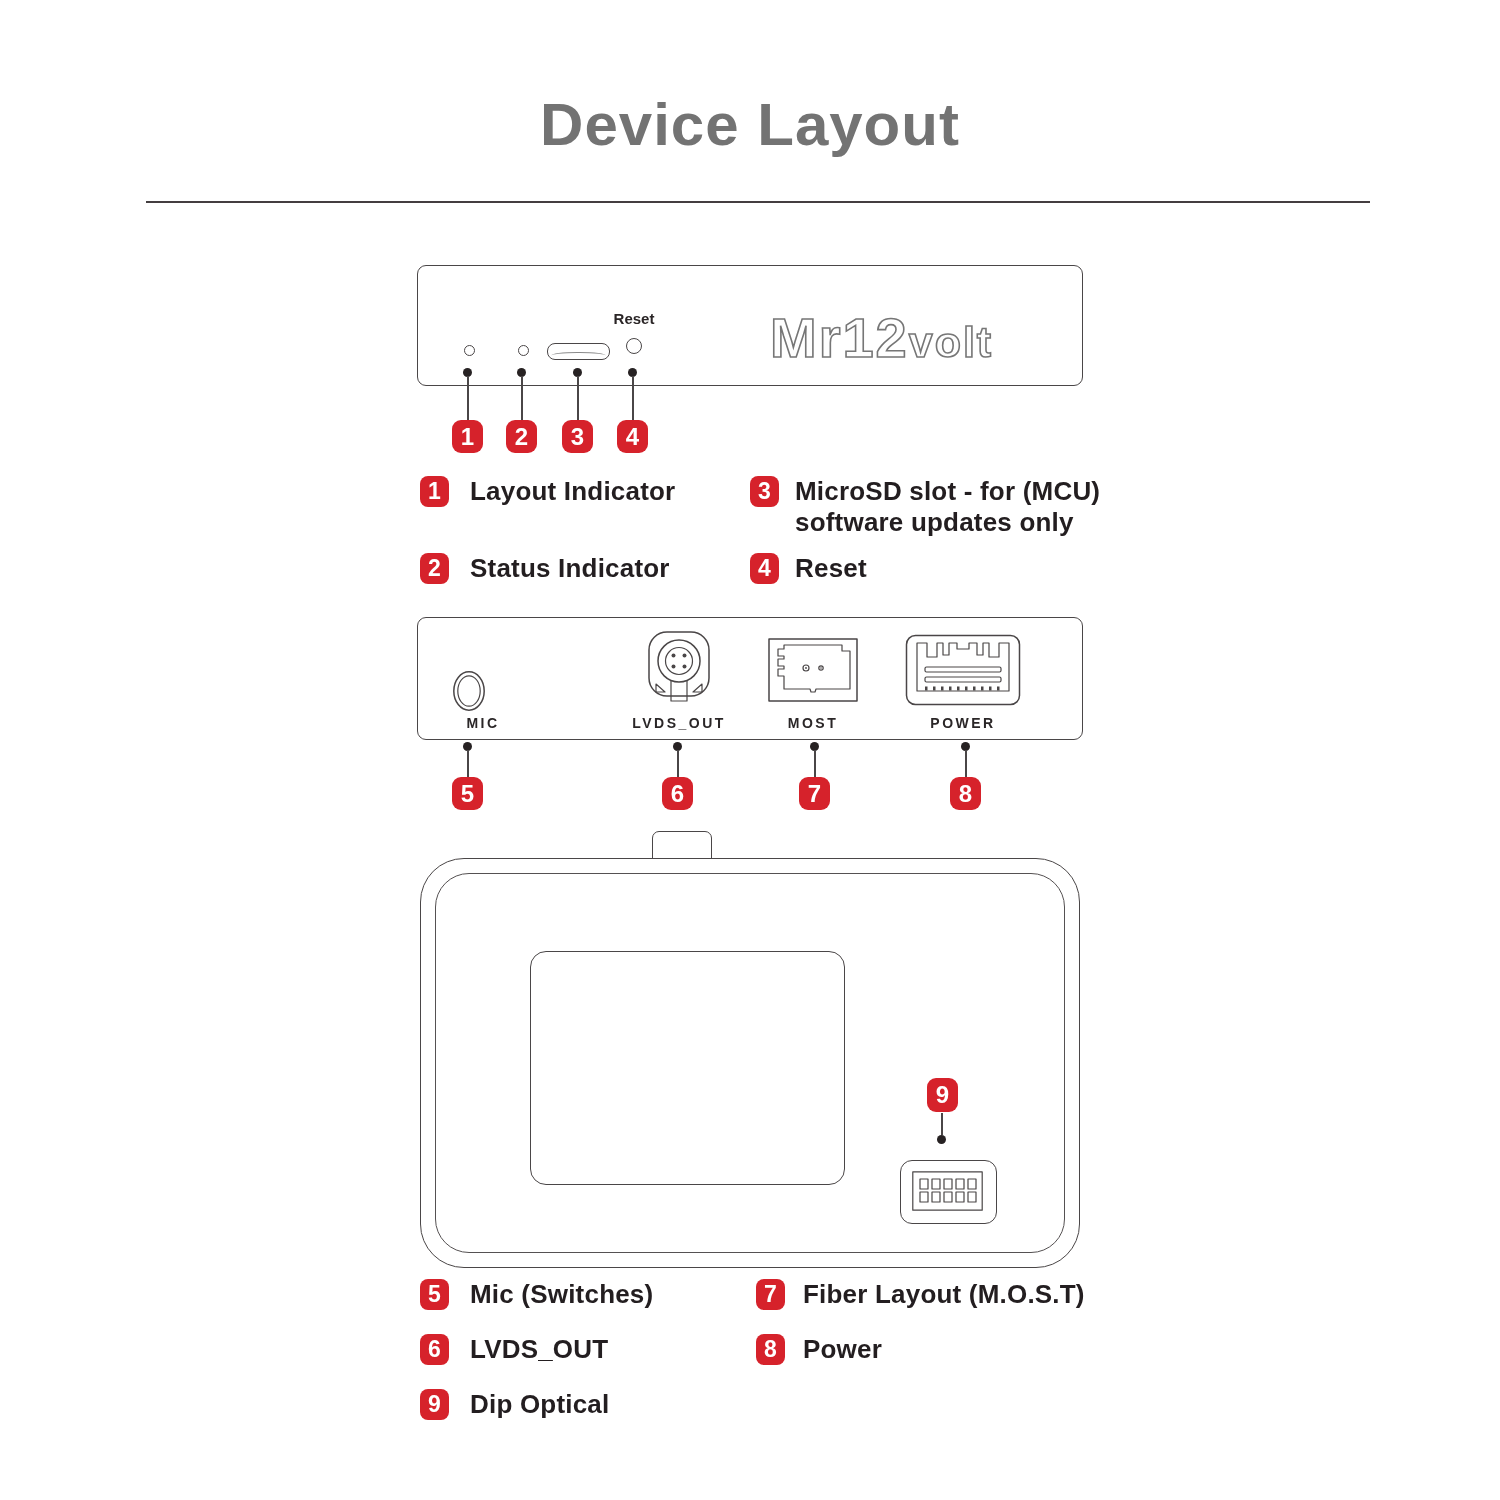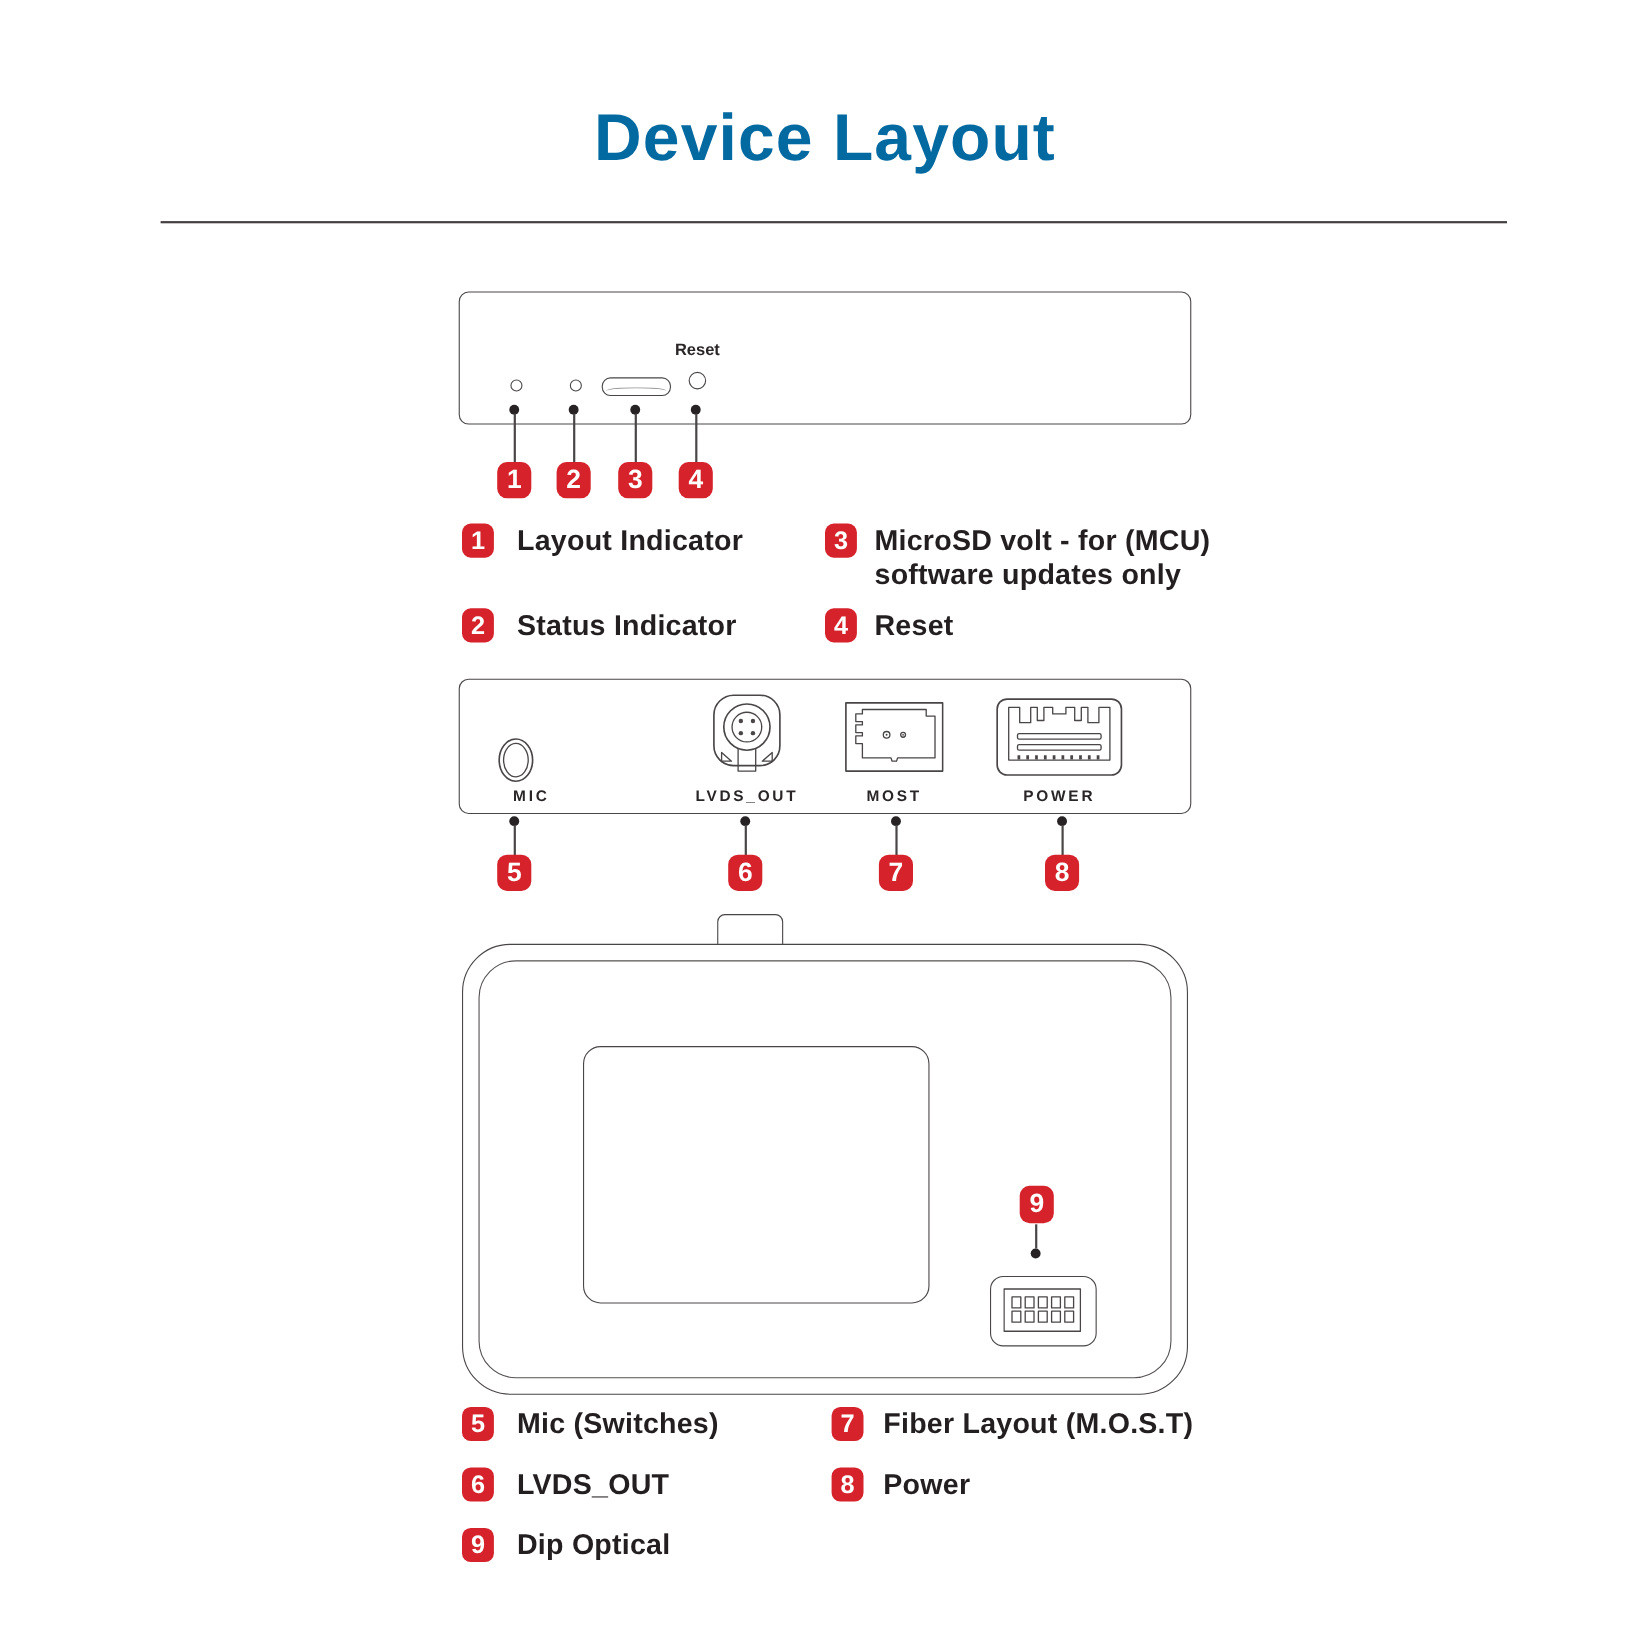--- a/index.html
+++ b/index.html
@@ -2,21 +2,21 @@
 <html><head>
 <meta charset="utf-8">
 <style>
   html,body{margin:0;padding:0;background:#ffffff;}
   .canvas{
     position:relative;width:1500px;height:1500px;background:#ffffff;overflow:hidden;
     font-family:"Liberation Sans","DejaVu Sans",sans-serif;color:#231e20;
   }
   .abs{position:absolute;}
   .title{position:absolute;top:90px;left:0;width:100%;text-align:center;
-         font-size:60px;font-weight:700;color:#0369a1;letter-spacing:1px;}
+         font-size:60px;font-weight:700;color:#737373;letter-spacing:1px;}
   .rule{position:absolute;left:146px;top:201px;width:1224px;height:2px;background:#443e40;}
 
   
   .panel{position:absolute;border:1.5px solid #4a4647;border-radius:9px;background:#fff;}
   .circle{position:absolute;border:1.5px solid #4a4647;border-radius:50%;background:#fff;}
   .slot{position:absolute;border:1.5px solid #4a4647;border-radius:8px;background:#fff;}
   .slot i{position:absolute;left:5%;top:52%;width:90%;height:42%;border-top:1.2px solid #8a8a8a;border-radius:50%;}
   .reset-lbl{position:absolute;font-size:15px;font-weight:700;color:#2a2526;text-align:center;}
   .logo{position:absolute;white-space:nowrap;font-weight:700;color:#fefefe;
         -webkit-text-stroke:1.6px #767676;letter-spacing:2px;line-height:1;}
@@ -62,39 +62,42 @@
   <div class="rule"></div>
 
   <div class="panel" style="left:417px;top:265px;width:664px;height:119px;">
     <div class="circle" style="left:46px;top:79px;width:9px;height:9px;"></div>
     <div class="circle" style="left:100px;top:79px;width:9px;height:9px;"></div>
     <div class="slot" style="left:129px;top:77px;width:61px;height:15px;">
         <i></i>
       </div>
     <div class="reset-lbl" style="left:183px;top:44px;width:66px;">Reset</div>
     <div class="circle" style="left:208px;top:72px;width:14px;height:14px;"></div>
+    <div class="logo" style="left:352px;top:44px;">
+      <span class="p1">Mr12</span><span class="p2">volt</span>
+    </div>
   </div>
 
   <div class="dot" style="left:463px;top:368px;"></div>
   <div class="dot" style="left:517px;top:368px;"></div>
   <div class="dot" style="left:573px;top:368px;"></div>
   <div class="dot" style="left:628px;top:368px;"></div>
   <div class="stem" style="left:467px;top:376px;height:44px;"></div>
   <div class="stem" style="left:521px;top:376px;height:44px;"></div>
   <div class="stem" style="left:577px;top:376px;height:44px;"></div>
   <div class="stem" style="left:632px;top:376px;height:44px;"></div>
   <div class="badge" style="left:452px;top:420px;">1</div>
   <div class="badge" style="left:506px;top:420px;">2</div>
   <div class="badge" style="left:562px;top:420px;">3</div>
   <div class="badge" style="left:617px;top:420px;">4</div>
 
   <div class="badge-sm" style="left:420px;top:476px;">1</div>
   <div class="leg" style="left:470px;top:476px;">Layout Indicator</div>
   <div class="badge-sm" style="left:750px;top:476px;">3</div>
-  <div class="leg" style="left:795px;top:476px;">MicroSD volt - for (MCU)
+  <div class="leg" style="left:795px;top:476px;">MicroSD slot - for (MCU)
 software updates only</div>
   <div class="badge-sm" style="left:420px;top:553px;">2</div>
   <div class="leg" style="left:470px;top:553px;">Status Indicator</div>
   <div class="badge-sm" style="left:750px;top:553px;">4</div>
   <div class="leg" style="left:795px;top:553px;">Reset</div>
 
   <div class="panel" style="left:417px;top:617px;width:664px;height:121px;">
 
     <svg class="abs" style="left:34px;top:52px;" width="34" height="42" viewBox="0 0 34 42">
       <ellipse class="ln" cx="17" cy="21" rx="15.2" ry="19.2"></ellipse>

